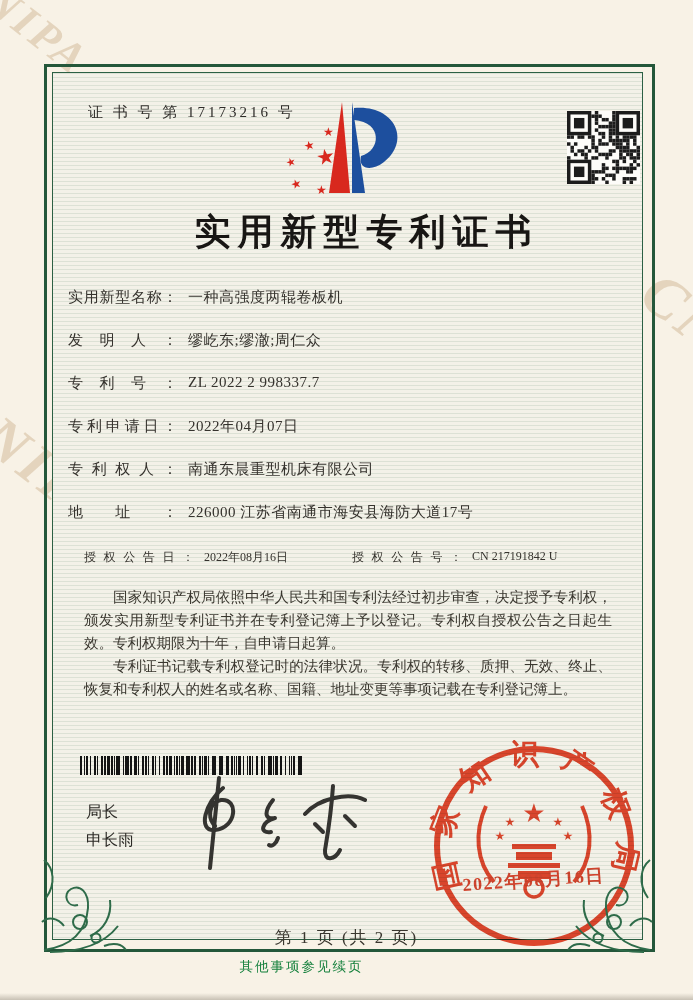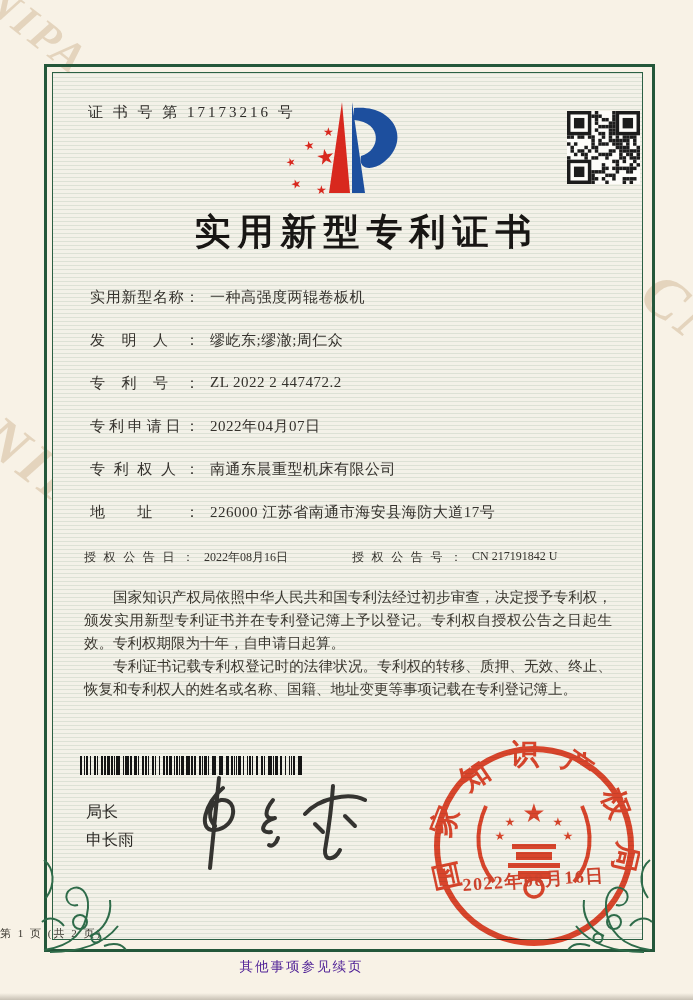--- a/index.html
+++ b/index.html
@@ -19,42 +19,42 @@
       border:3px solid #24573a;}
   .paper{position:absolute;left:52px;top:72px;width:589px;height:866px;
       border:1.5px solid #2c6044;background:
       repeating-linear-gradient(180deg, rgba(140,168,146,0.22) 0px, rgba(140,168,146,0.22) 1px, rgba(0,0,0,0) 1px, rgba(0,0,0,0) 4px),
       #f3f1e8;}
 
   .cert-no{position:absolute;left:80px;top:103px;font-size:15px;letter-spacing:3px;color:#2e2c29;margin-left:8px;}
   .title{position:absolute;left:0;width:693px;top:208px;text-align:center;
       font-size:36px;font-weight:bold;letter-spacing:7px;color:#181614;padding-left:20px;}
 
-  .fields{position:absolute;left:90px;top:288px;width:528px;}
+  .fields{position:absolute;left:68px;top:288px;width:528px;}
   .field-row{height:43px;font-size:15px;color:#35322d;letter-spacing:0.5px;white-space:nowrap;}
   .flabel{display:inline-block;width:110px;text-align:justify;text-align-last:justify;vertical-align:top;}
   .fvalue{margin-left:10px;}
   .grant-row{position:absolute;left:84px;top:549px;width:528px;font-size:12px;color:#35322d;white-space:nowrap;}
   .grant-b{position:absolute;left:268px;top:0;}
 
   .paras{position:absolute;left:84px;top:586px;width:528px;font-size:14.5px;line-height:23px;
       color:#3a372f;text-align:justify;}
   .paras p{margin:0;text-indent:2em;}
 
   .barcode{position:absolute;left:80px;top:756px;}
   .signer{position:absolute;left:86px;top:798px;font-size:16px;color:#2c2a26;line-height:28px;}
   .signature{position:absolute;left:185px;top:772px;opacity:0.88;}
 
   .seal{position:absolute;left:428px;top:740px;mix-blend-mode:multiply;opacity:0.93;}
   .seal text{font-family:"Liberation Serif","DejaVu Serif",serif;}
 
-  .page-ind{position:absolute;left:0;width:693px;top:926px;
-      font-size:11px;color:#3a372f;letter-spacing:2px;}
+  .page-ind{position:absolute;left:0;width:693px;top:926px;text-align:center;
+      font-size:17px;color:#3a372f;letter-spacing:2px;}
   .cont-note{position:absolute;left:0;width:603px;top:958px;text-align:center;
-      font-size:13.5px;color:#4c1d95;letter-spacing:2px;}
+      font-size:13.5px;color:#15803d;letter-spacing:2px;}
 
   .ornament{position:absolute;pointer-events:none;}
   .edge-shadow{position:absolute;left:0;bottom:0;width:693px;height:7px;
       background:linear-gradient(180deg, rgba(120,112,98,0) 0%, rgba(110,102,88,0.35) 100%);}
 </style>
 </head>
 <body>
 
 <div class="page">
 
@@ -243,21 +243,21 @@
   <div class="title">实用新型专利证书</div>
 
   <div class="fields">
     <div class="field-row">
       <span class="flabel">实用新型名称：</span><span class="fvalue">一种高强度两辊卷板机</span>
     </div>
     <div class="field-row">
       <span class="flabel">发明人：</span><span class="fvalue">缪屹东;缪澈;周仁众</span>
     </div>
     <div class="field-row">
-      <span class="flabel">专利号：</span><span class="fvalue">ZL 2022 2 447472.2</span>
+      <span class="flabel">专利号：</span><span class="fvalue">ZL 2022 2 998337.7</span>
     </div>
     <div class="field-row">
       <span class="flabel">专利申请日：</span><span class="fvalue">2022年04月07日</span>
     </div>
     <div class="field-row">
       <span class="flabel">专利权人：</span><span class="fvalue">南通东晨重型机床有限公司</span>
     </div>
     <div class="field-row">
       <span class="flabel">地址：</span><span class="fvalue">226000 江苏省南通市海安县海防大道17号</span>
     </div>

